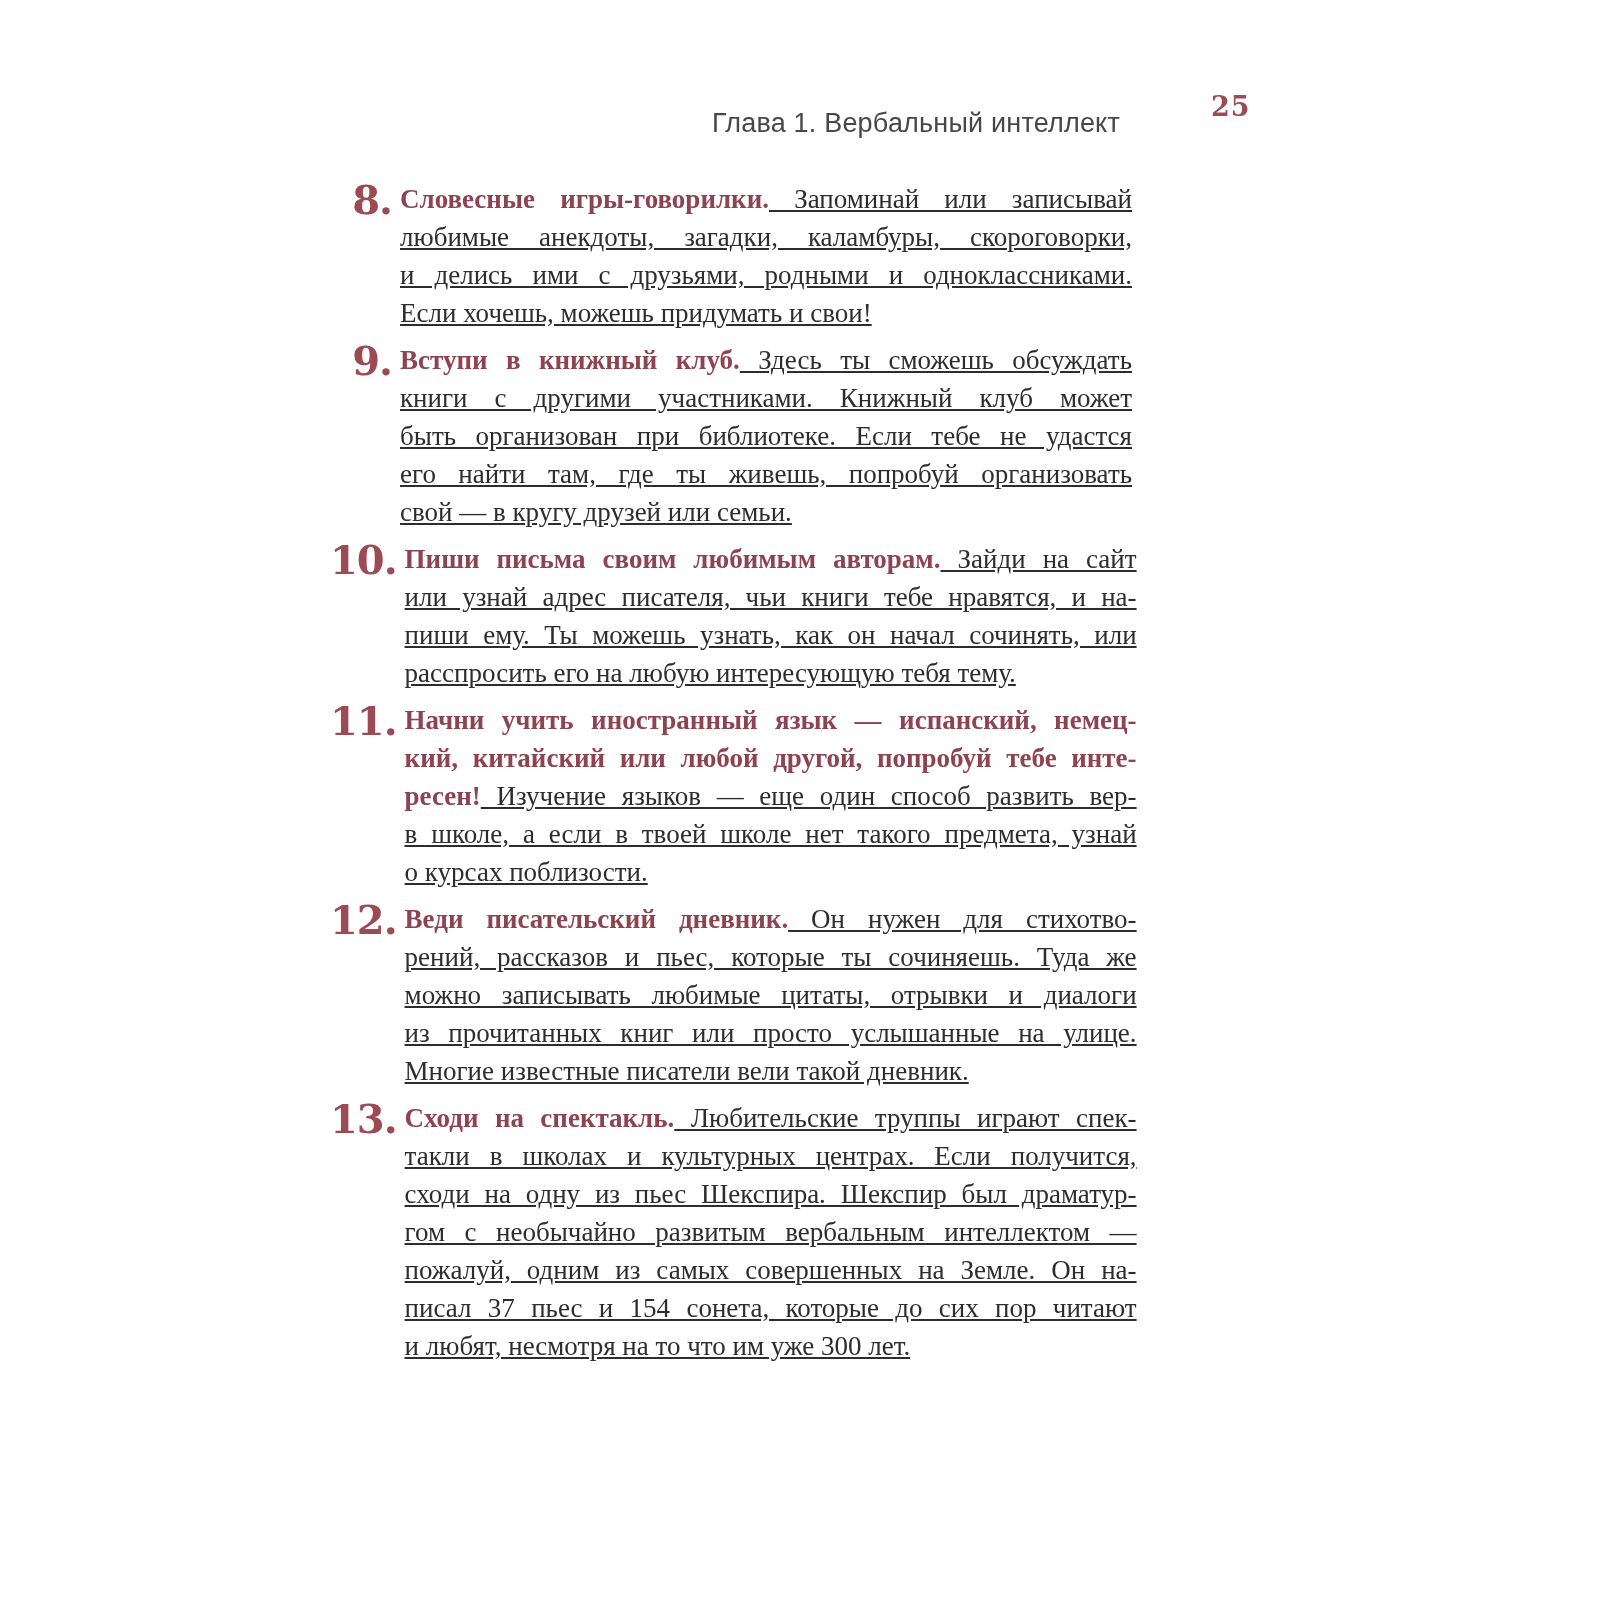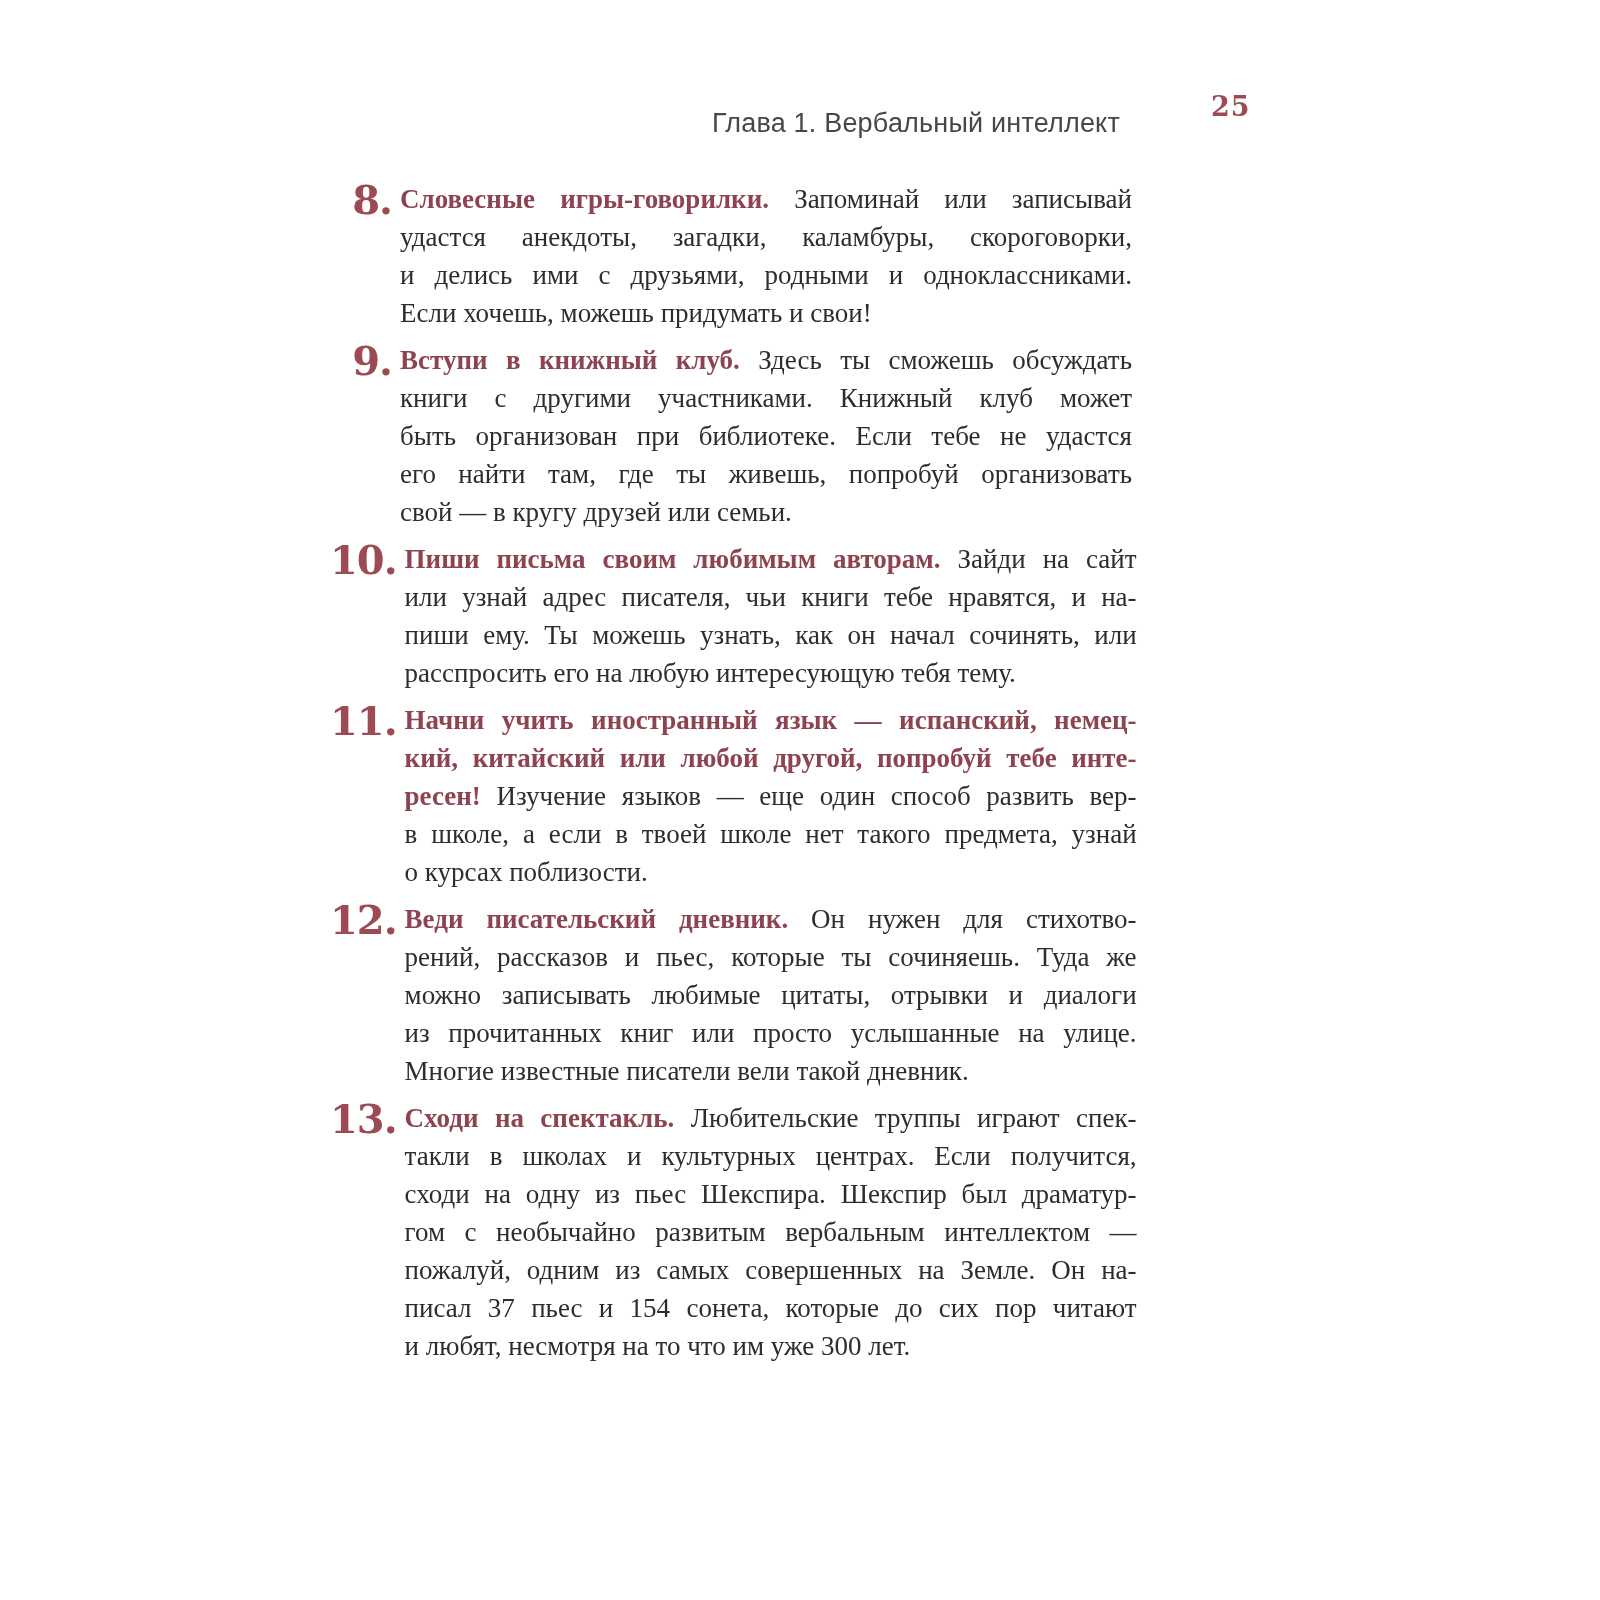--- a/index.html
+++ b/index.html
@@ -75,34 +75,34 @@
     text-align-last: justify;
     white-space: normal;
   }
   .line.last {
     text-align-last: left;
   }
   .lead {
     font-weight: bold;
     color: var(--accent-lead);
   }
-  .normal { color: var(--body-text); }
+  .normal { color: var(--body-text); text-decoration: underline; }
 </style>
 </head>
 <body>
 
 <div class="page">
   <div class="chapter">Глава 1. Вербальный интеллект</div>
   <div class="pagenum">25</div>
   <div class="list" id="list">
       <div class="item">
         <div class="num">8.</div>
         <div class="body">
           <div class="line"><span class="lead">Словесные игры-говорилки.</span><span class="normal"> Запоминай или записывай</span></div>
-          <div class="line"><span class="normal">удастся анекдоты, загадки, каламбуры, скороговорки,</span></div>
+          <div class="line"><span class="normal">любимые анекдоты, загадки, каламбуры, скороговорки,</span></div>
           <div class="line"><span class="normal">и делись ими с друзьями, родными и одноклассниками.</span></div>
           <div class="line last"><span class="normal">Если хочешь, можешь придумать и свои!</span></div>
         </div>
       </div>
       <div class="item">
         <div class="num">9.</div>
         <div class="body">
           <div class="line"><span class="lead">Вступи в книжный клуб.</span><span class="normal"> Здесь ты сможешь обсуждать</span></div>
           <div class="line"><span class="normal">книги с другими участниками. Книжный клуб может</span></div>
           <div class="line"><span class="normal">быть организован при библиотеке. Если тебе не удастся</span></div>

